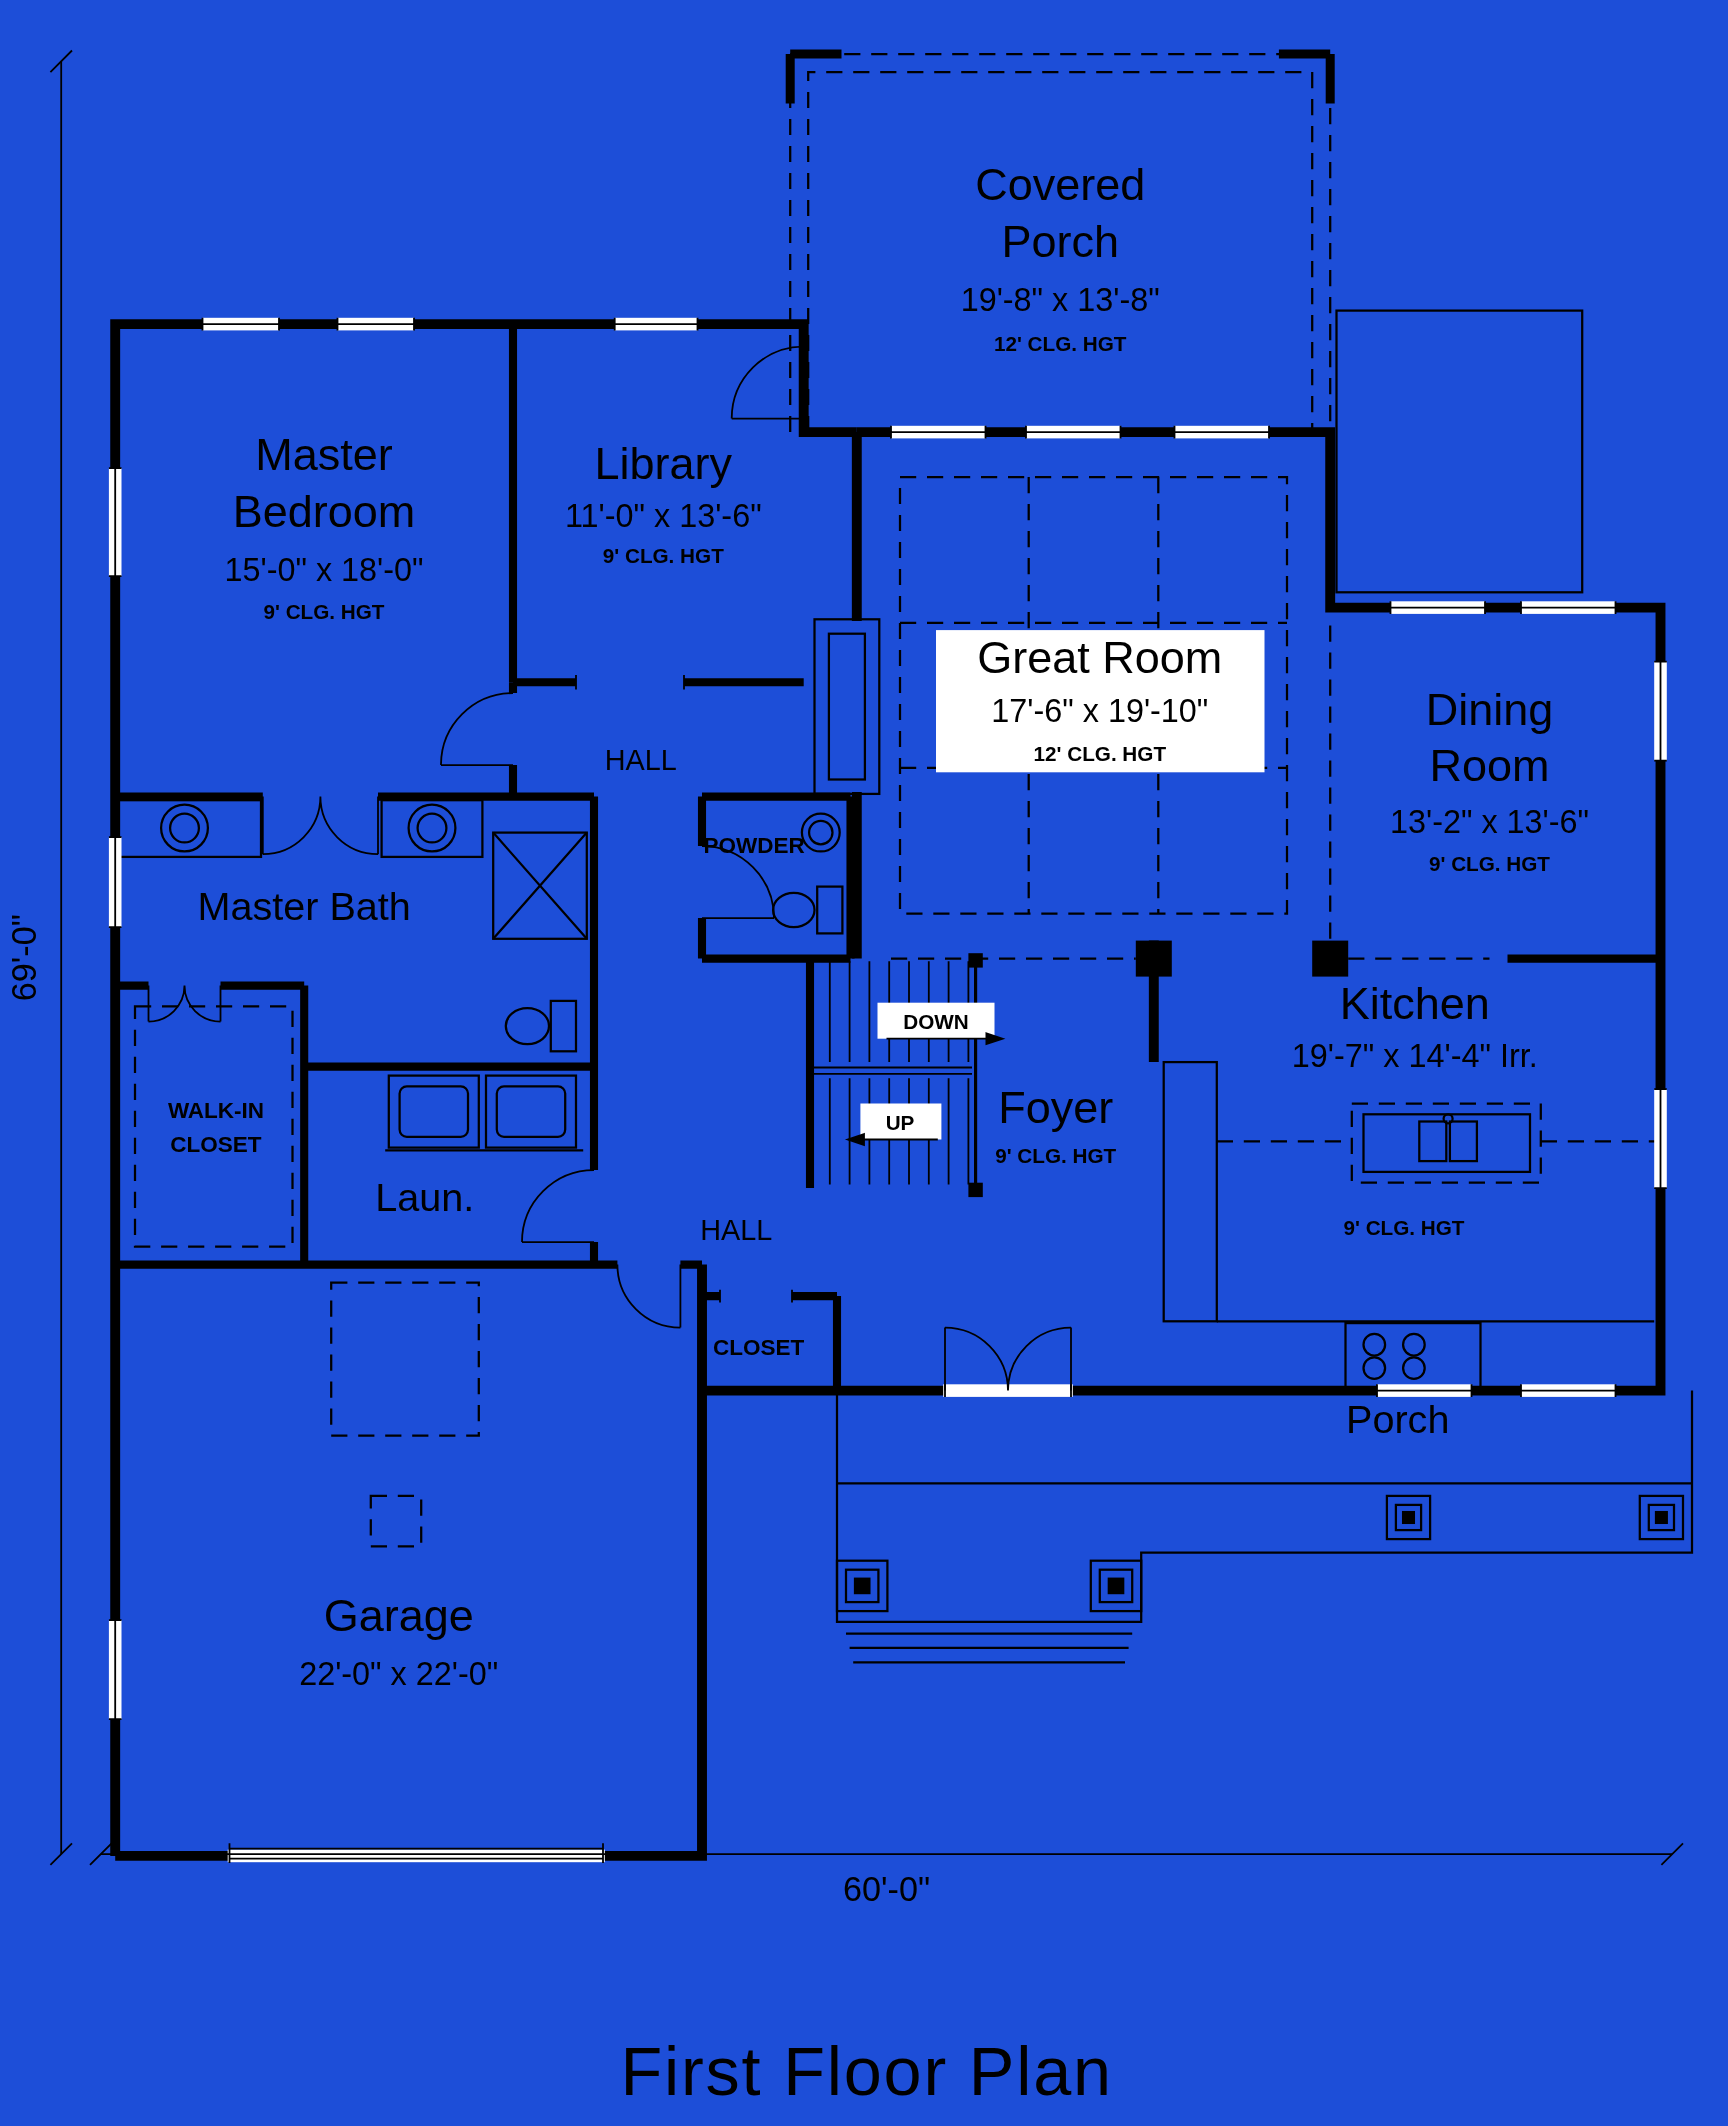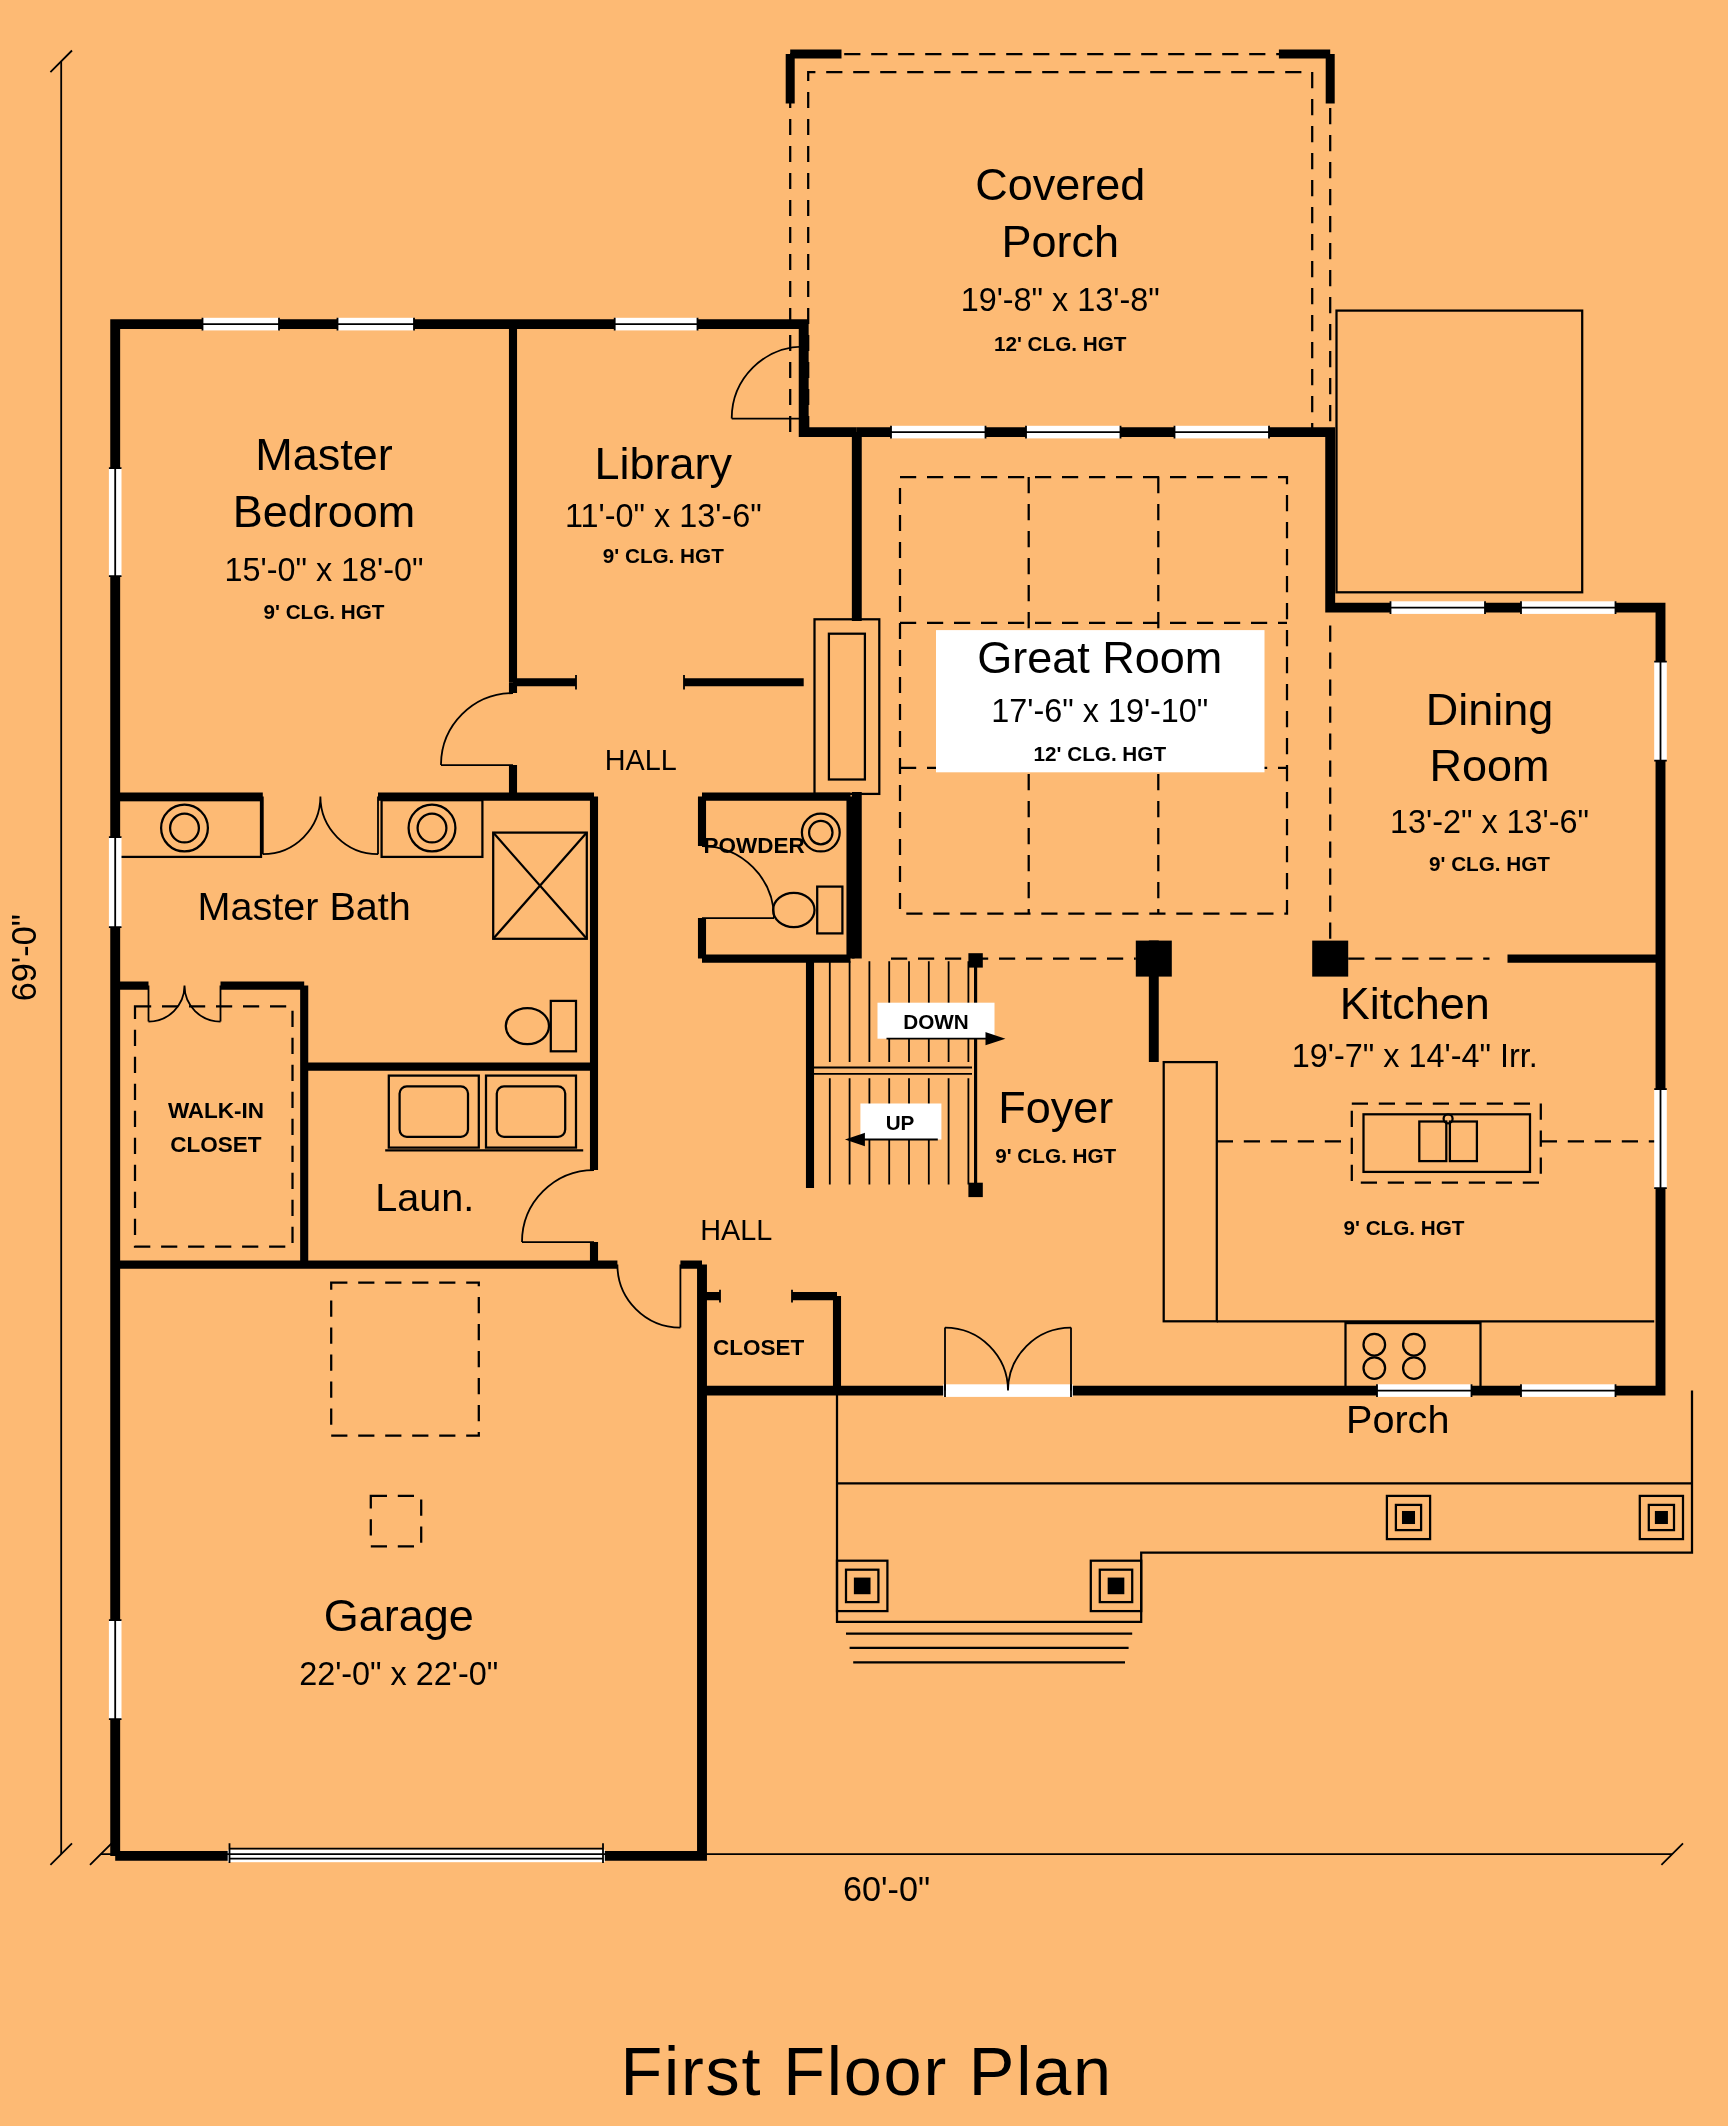--- a/index.html
+++ b/index.html
@@ -1,16 +1,16 @@
 <!DOCTYPE html>
 <html style="font-size:14.4px"><head>
 <meta charset="utf-8">
 <style>
   html,body{margin:0;padding:0;background:#fff;}
-  .sheet{position:relative;width:1728px;height:2126px;background:#fdba74;overflow:hidden;}
+  .sheet{position:relative;width:1728px;height:2126px;background:#1d4ed8;overflow:hidden;}
   svg{position:absolute;left:0;top:0;}
   svg text{font-family:"Liberation Sans", sans-serif;fill:#000;text-anchor:middle;}
   .t-name{font-size:50px;}
   .t-name2{font-size:44px;}
   .t-size{font-size:36px;}
   .t-clg{font-size:23px;font-weight:700;}
   .t-sm{font-size:25px;font-weight:700;}
   .t-hall{font-size:32px;}
   .t-stair{font-size:23px;font-weight:700;}
   .t-dim{font-size:38px;}

